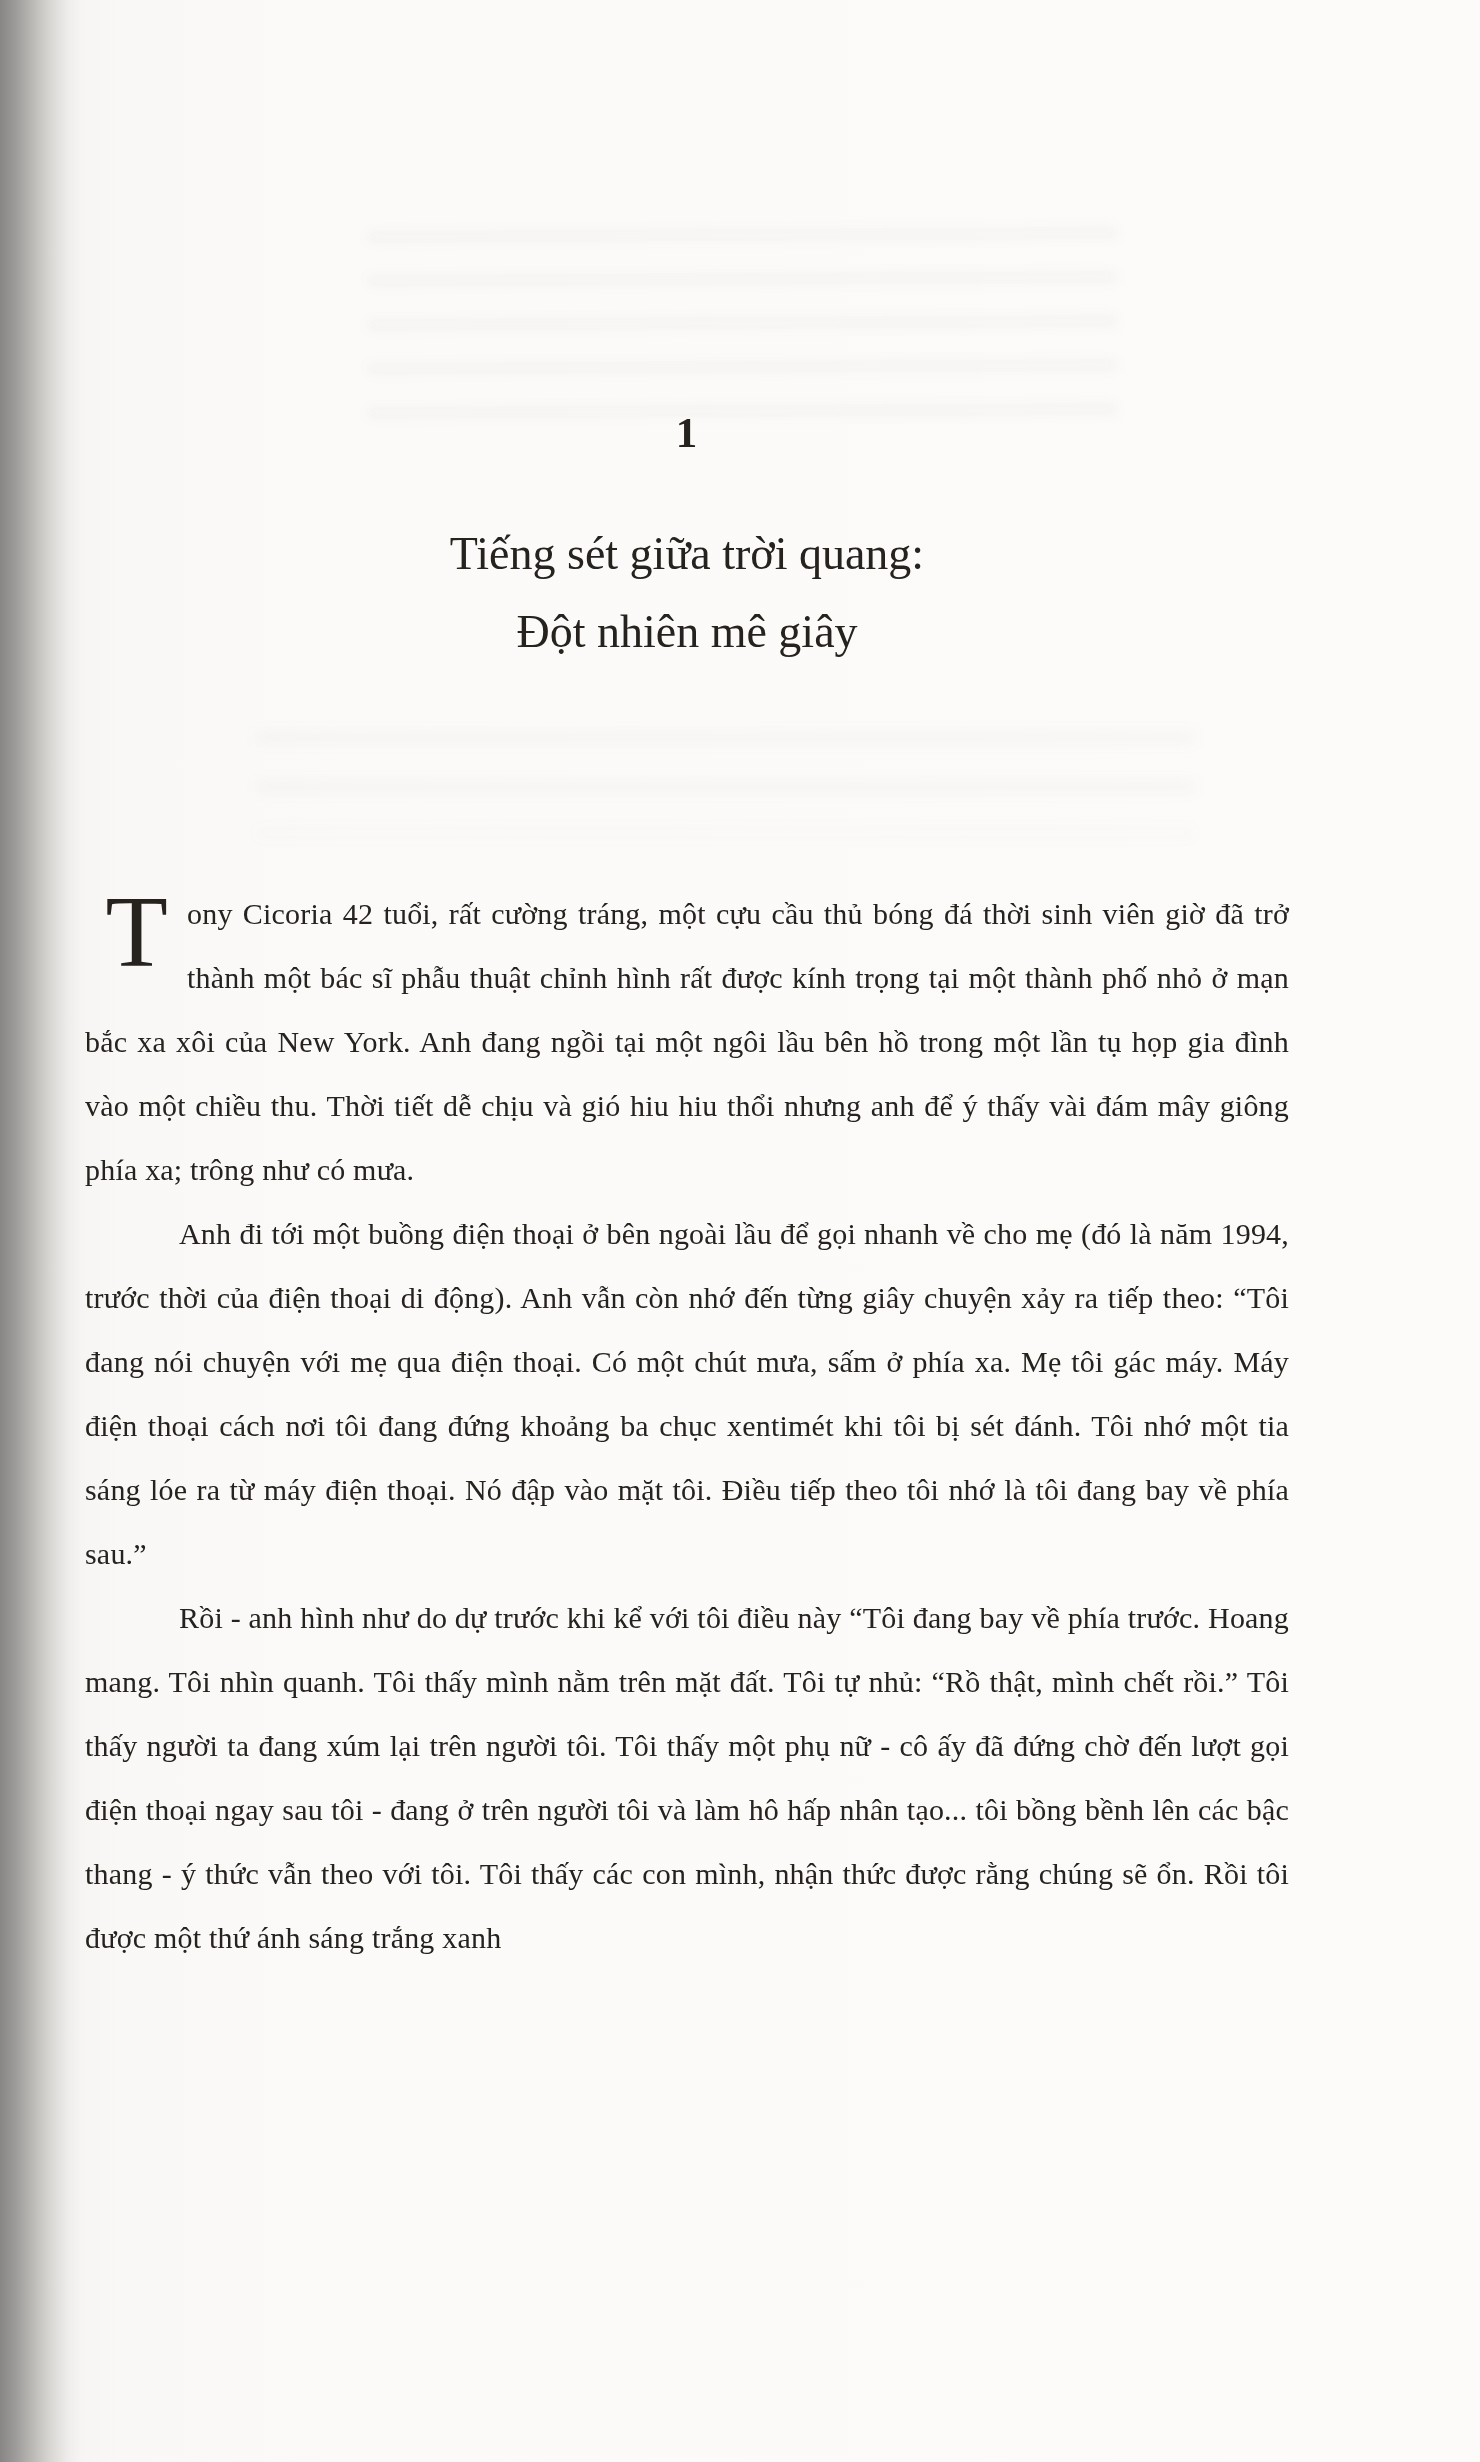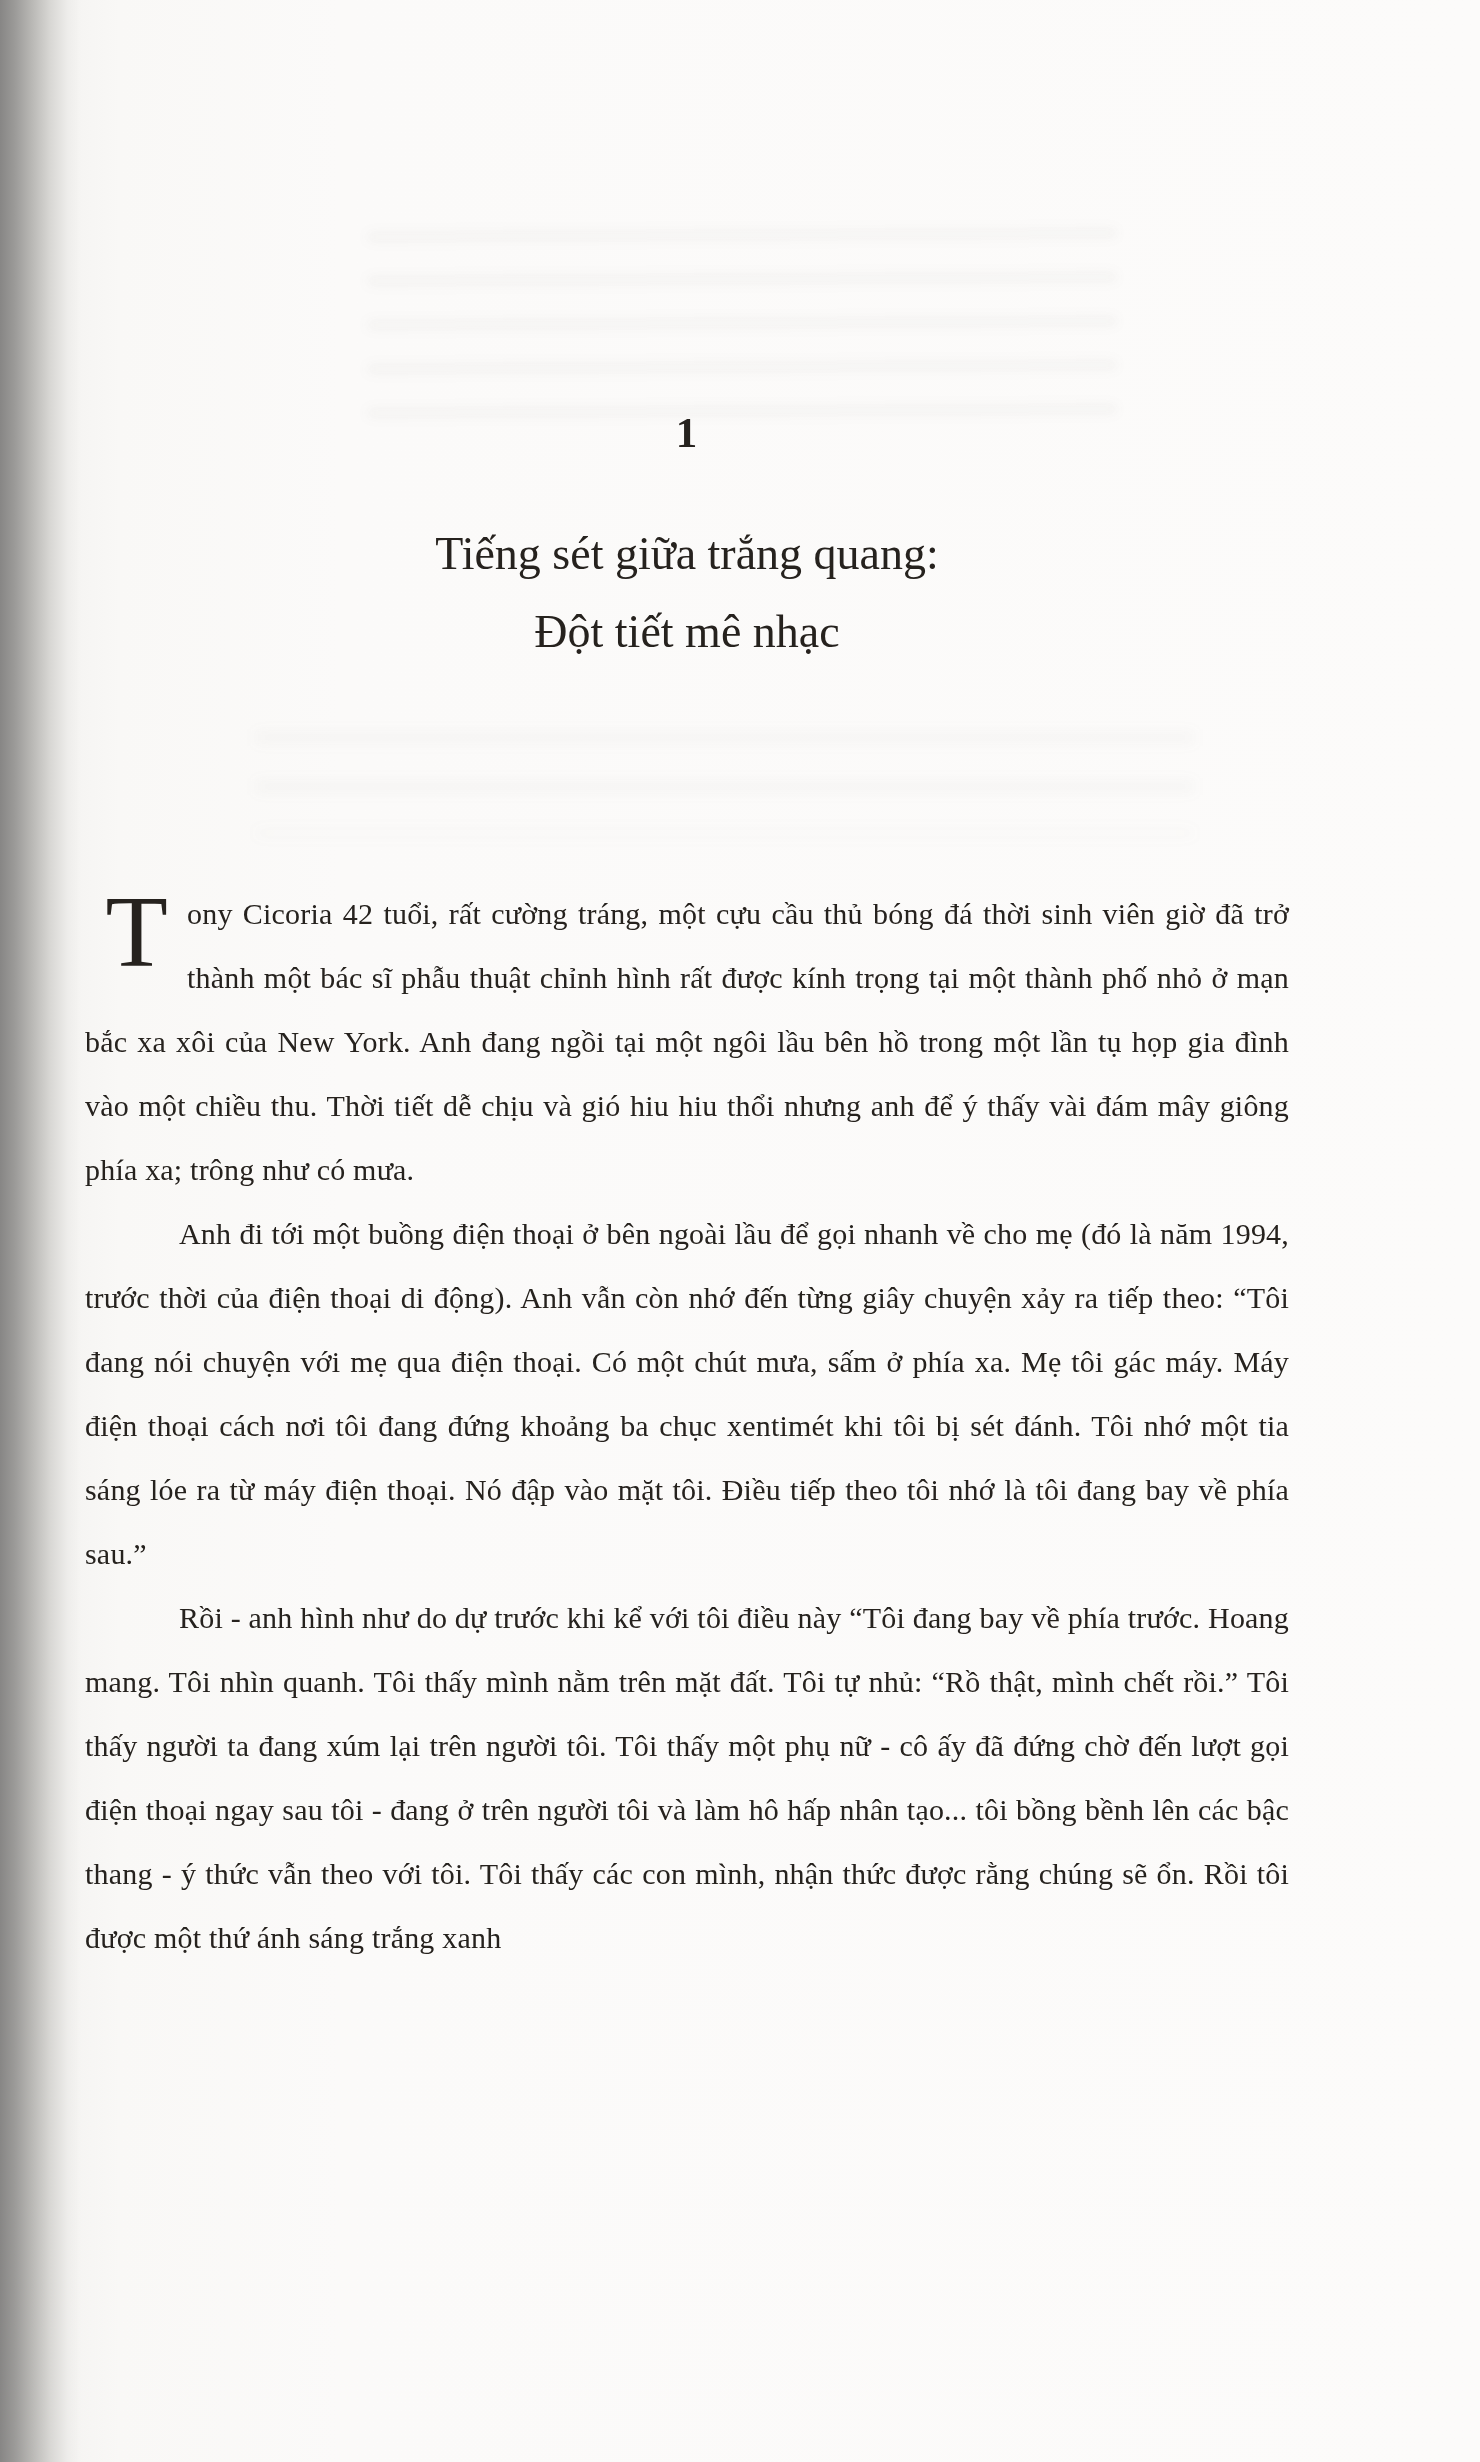--- a/index.html
+++ b/index.html
@@ -104,22 +104,22 @@
 
 <div class="page">
   <div class="bleed-ghost"></div>
   <div class="bleed-ghost2"></div>
   <div class="scan-shadow"></div>
 
   <div class="content">
     <div class="chapter-number">1</div>
 
     <h1 class="chapter-title">
-      <span>Tiếng sét giữa trắng quang:</span>
-      <span>Đột tiết mê nhạc</span>
+      <span>Tiếng sét giữa trời quang:</span>
+      <span>Đột nhiên mê giây</span>
     </h1>
 
     <div class="body-text">
       <p class="first-para">
         <span class="drop-cap">T</span><span>ony Cicoria 42 tuổi, rất cường tráng, một cựu cầu thủ bóng đá thời sinh viên giờ đã trở thành một bác sĩ phẫu thuật chỉnh hình rất được kính trọng tại một thành phố nhỏ ở mạn bắc xa xôi của New York. Anh đang ngồi tại một ngôi lầu bên hồ trong một lần tụ họp gia đình vào một chiều thu. Thời tiết dễ chịu và gió hiu hiu thổi nhưng anh để ý thấy vài đám mây giông phía xa; trông như có mưa.</span>
       </p>
       <p>Anh đi tới một buồng điện thoại ở bên ngoài lầu để gọi nhanh về cho mẹ (đó là năm 1994, trước thời của điện thoại di động). Anh vẫn còn nhớ đến từng giây chuyện xảy ra tiếp theo: “Tôi đang nói chuyện với mẹ qua điện thoại. Có một chút mưa, sấm ở phía xa. Mẹ tôi gác máy. Máy điện thoại cách nơi tôi đang đứng khoảng ba chục xentimét khi tôi bị sét đánh. Tôi nhớ một tia sáng lóe ra từ máy điện thoại. Nó đập vào mặt tôi. Điều tiếp theo tôi nhớ là tôi đang bay về phía sau.”</p>
       <p>Rồi - anh hình như do dự trước khi kể với tôi điều này “Tôi đang bay về phía trước. Hoang mang. Tôi nhìn quanh. Tôi thấy mình nằm trên mặt đất. Tôi tự nhủ: “Rồ thật, mình chết rồi.” Tôi thấy người ta đang xúm lại trên người tôi. Tôi thấy một phụ nữ - cô ấy đã đứng chờ đến lượt gọi điện thoại ngay sau tôi - đang ở trên người tôi và làm hô hấp nhân tạo... tôi bồng bềnh lên các bậc thang - ý thức vẫn theo với tôi. Tôi thấy các con mình, nhận thức được rằng chúng sẽ ổn. Rồi tôi được một thứ ánh sáng trắng xanh</p>
     </div>
   </div>

